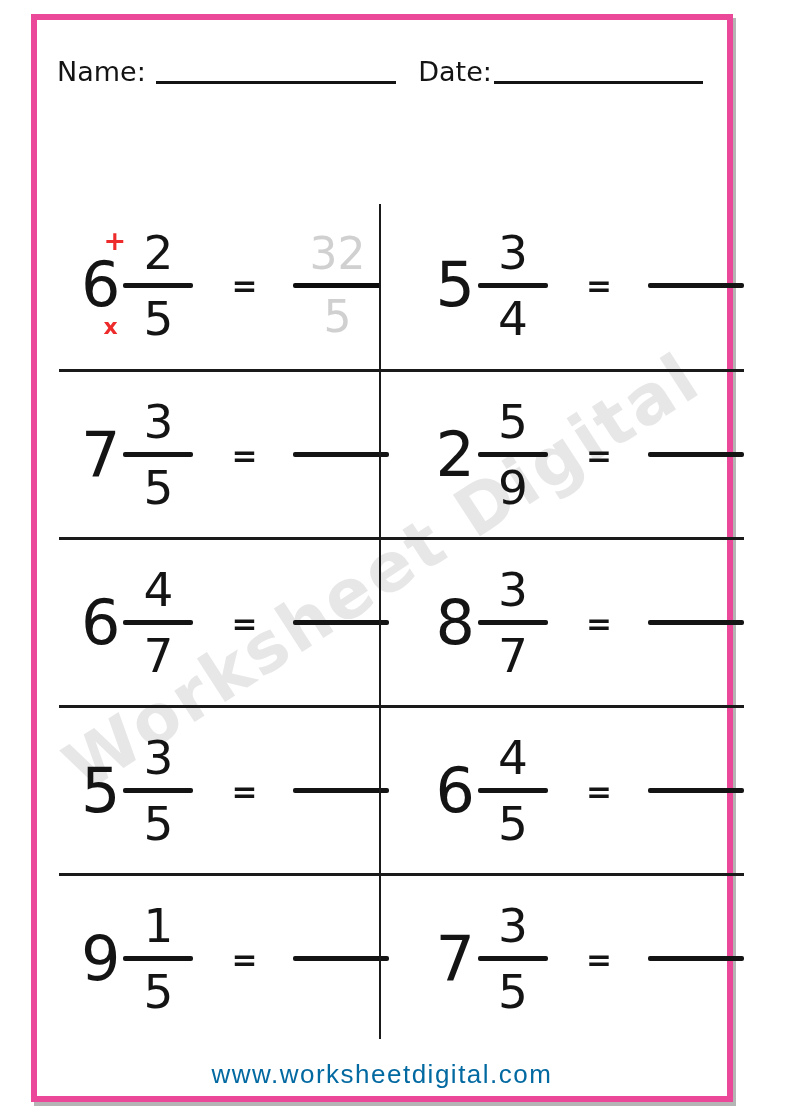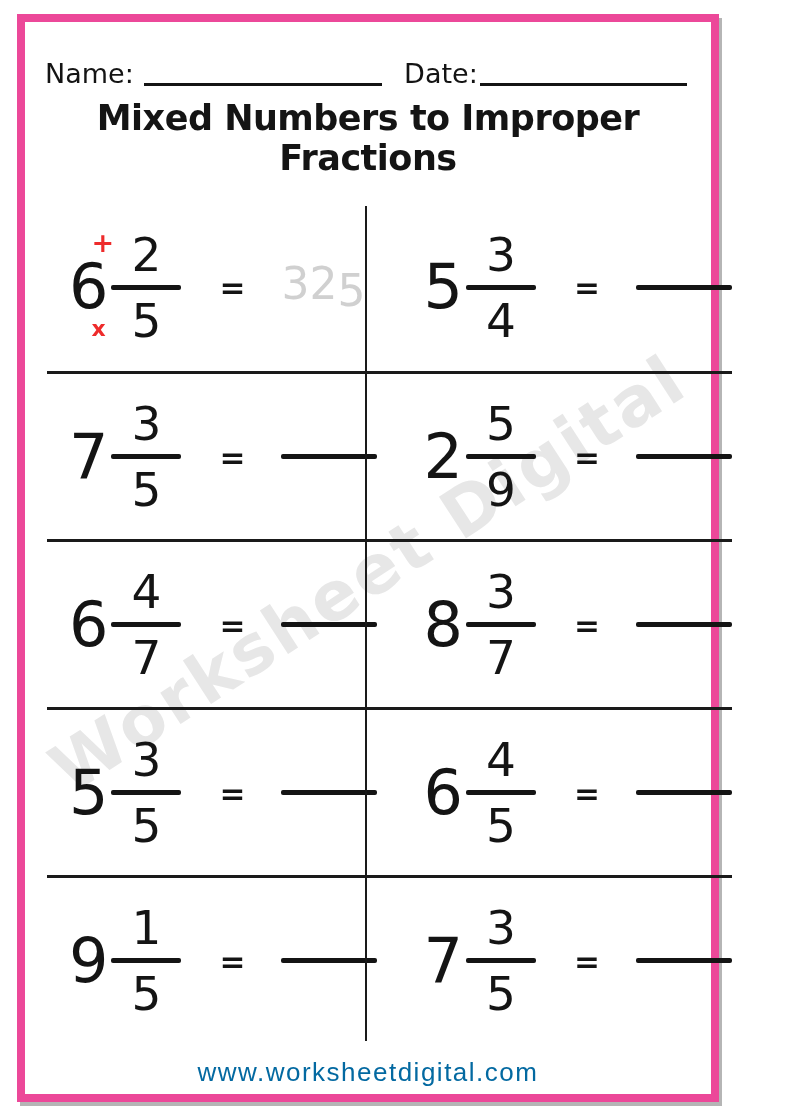--- a/index.html
+++ b/index.html
@@ -7,22 +7,22 @@
     --red:#ee2b2b;
     --gray-answer:#d0d0d0;
     --watermark:#e7e7e7;
     --paper:#ffffff;
   }
   *{box-sizing:border-box;margin:0;padding:0;}
   html,body{width:793px;height:1120px;background:var(--paper);}
   body{position:relative;overflow:hidden;font-family:"DejaVu Sans",sans-serif;color:var(--ink);}
 
   .frame{
-    position:absolute;left:17px;top:14px;width:702px;height:1088px;
-    border:8px solid #ec4899;background:transparent;
+    position:absolute;left:31px;top:14px;width:702px;height:1088px;
+    border:6px solid #ec4899;background:transparent;
     box-shadow:3px 4px 0 #b5b5b5;
   }
 
   .watermark{
     position:absolute;left:50%;top:552px;z-index:0;
     transform:translate(-50%,-50%) rotate(-33deg);
     font-size:68px;font-weight:600;letter-spacing:3px;white-space:nowrap;
     color:var(--watermark);
     font-family:"DejaVu Sans",sans-serif;
     user-select:none;pointer-events:none;
@@ -68,21 +68,21 @@
   .fbar{align-self:stretch;height:5px;background:var(--ink);border-radius:2px;}
 
   .mark{position:absolute;color:var(--red);font-weight:700;line-height:1;}
   .mark.plus{font-size:27px;left:-20px;top:-2px;}
   .mark.times{font-size:22px;left:-20px;bottom:4px;}
 
   .equals{font-size:31px;font-weight:700;margin:0 36px 0 38px;}
 
   .blank{width:96px;height:5px;background:var(--ink);border-radius:2px;}
 
-  .ans-fraction{display:flex;align-items:center;min-width:88px;}
+  .ans-fraction{display:flex;flex-direction:column;align-items:center;min-width:88px;}
   .ans-fraction .fnum,.ans-fraction .fden{color:var(--gray-answer);font-size:44px;}
   .ans-fraction .fbar{height:5px;background:#0d0d0d;}
 
   .footer{
     position:absolute;z-index:1;left:0;right:0;bottom:6px;
     text-align:center;font-size:26px;letter-spacing:1.5px;
     font-family:"Liberation Sans",sans-serif;color:#0369a1;
   }
 </style>
 </head>
@@ -92,21 +92,20 @@
 
   <div class="watermark">Worksheet Digital</div>
 
   <div class="name-row">
     <span class="nd-label">Name:</span>
     <span class="write-line name-line"></span>
     <span class="nd-label date-label">Date:</span>
     <span class="write-line date-line"></span>
   </div>
 
-  <h1 class="title">Mixed Numbers to Improper Fractions</h1>
 
 
   <div class="grid" id="grid">
       <div class="problem left">
     <span class="whole">6</span>
     <span class="fraction">
       <span class="mark plus">+</span>
       <span class="mark times">x</span>
       <span class="fnum">2</span>
       <span class="fbar"></span>

